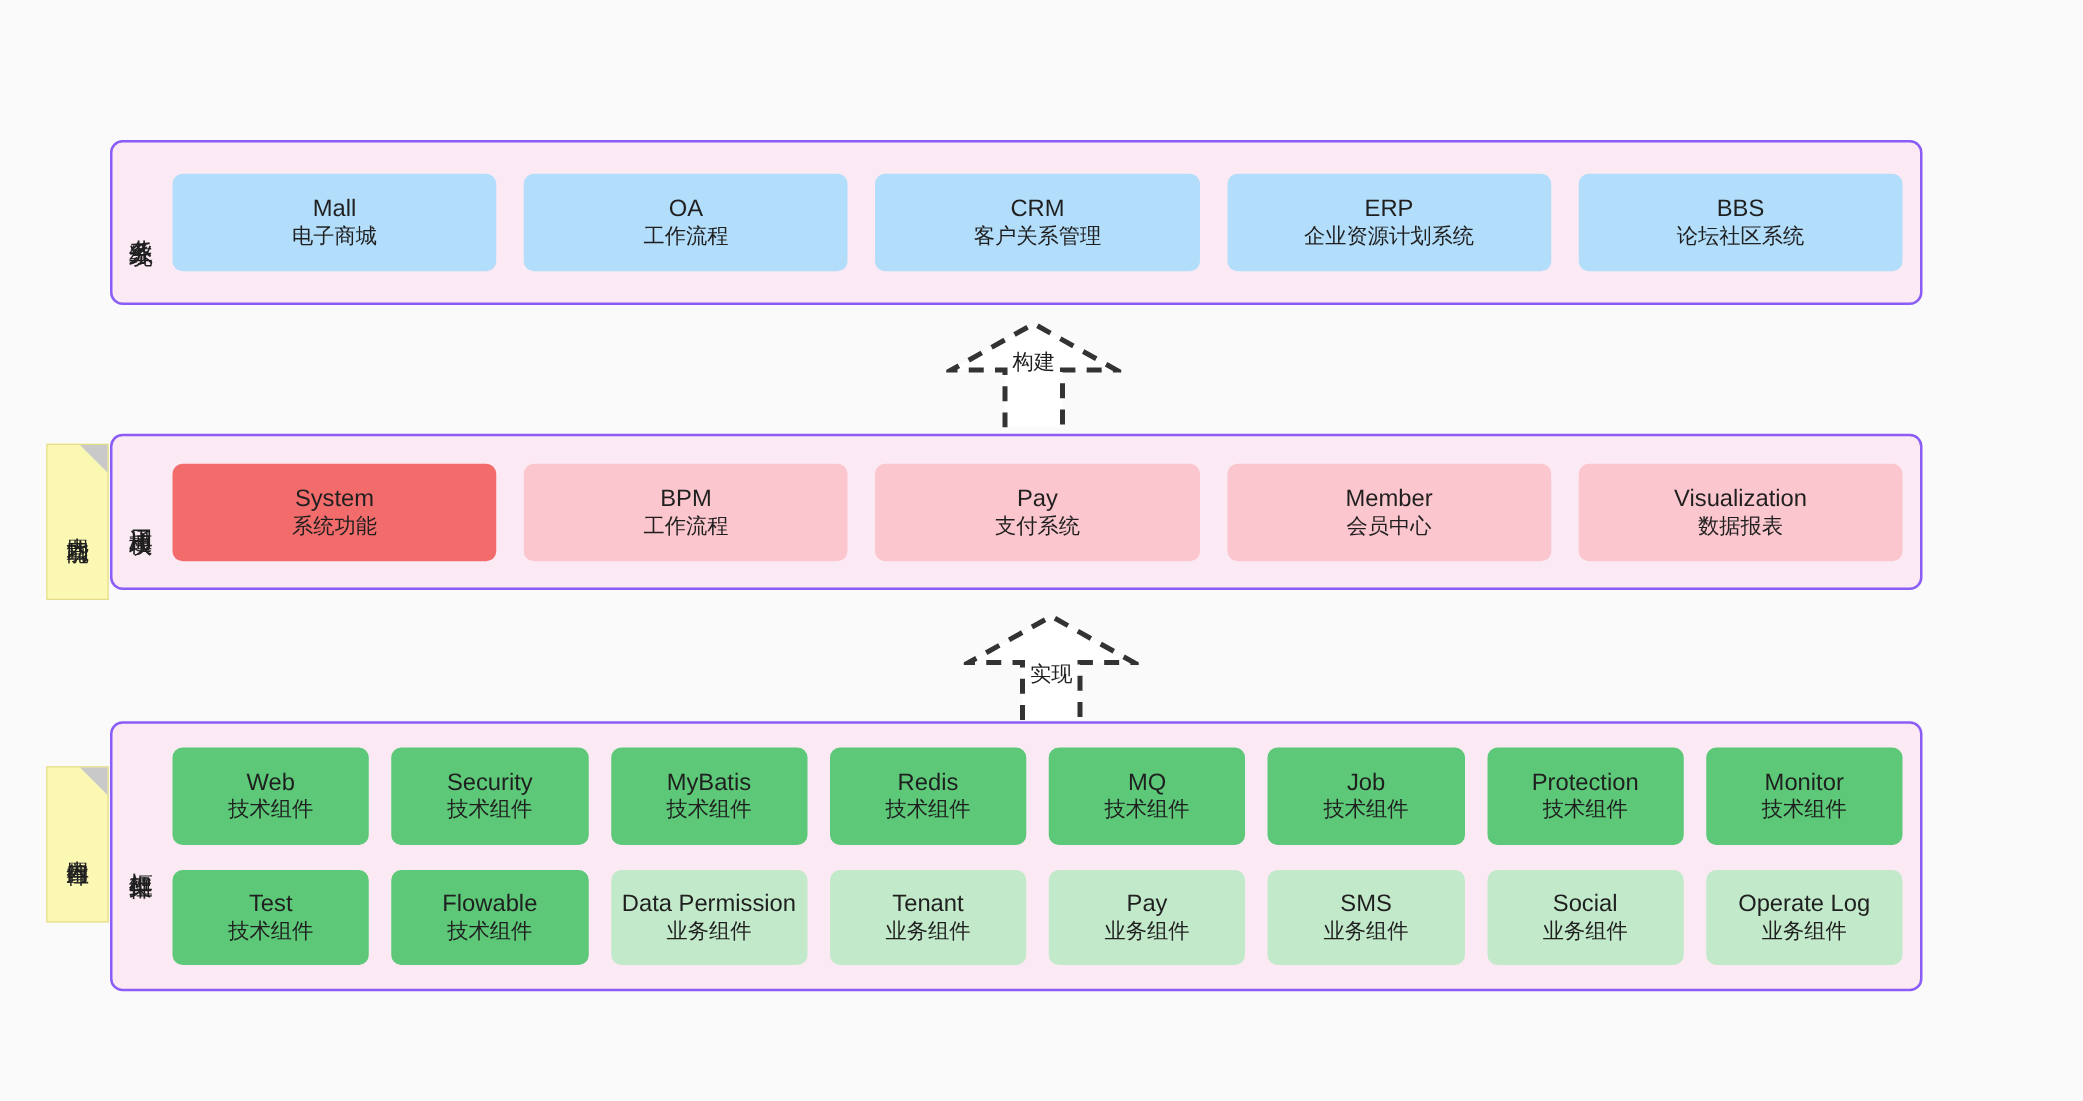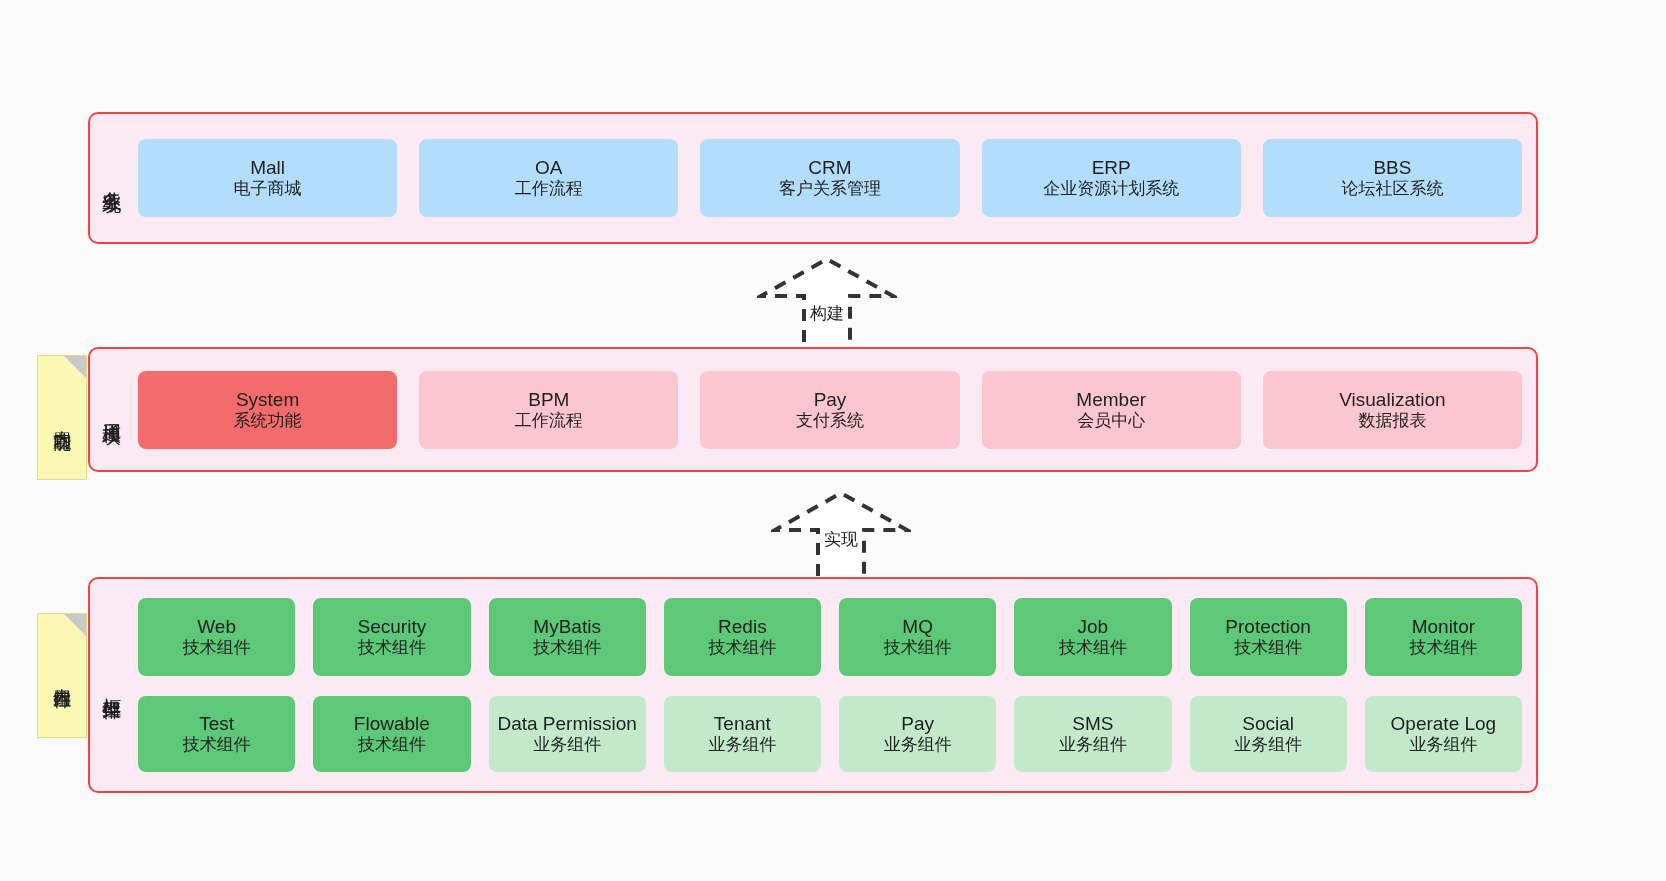--- a/index.html
+++ b/index.html
@@ -12,21 +12,21 @@
     height: 881px;
     position: relative;
     font-family: "Liberation Sans", "DejaVu Sans", sans-serif;
     overflow: hidden;
   }
 
   
   .panel {
     position: absolute;
     background: #fbeaf4;
-    border: 2px solid #ef4444;
+    border: 2px solid #8b5cf6;
     border-radius: 10px;
     box-sizing: border-box;
     display: flex;
     align-items: stretch;
   }
   .panel-title {
     width: 36px;
     flex: 0 0 36px;
     display: flex;
     align-items: center;
@@ -144,21 +144,21 @@
         <span class="cn">论坛社区系统</span>
       </div>
     </div>
   </div>
 </div>
 
 <div class="arrow-wrap" style="left:757px; top:256px; width:140px; height:86px;">
   <svg width="140" height="86" viewBox="0 0 140 86" aria-hidden="true">
     <path d="M47 86 L47 40 L4 40 L70 3 L136 40 L93 40 L93 86" fill="#ffffff" stroke="#333333" stroke-width="4" stroke-dasharray="12,9" stroke-linejoin="miter"></path>
   </svg>
-  <div class="arrow-label" style="top:46px;">构建</div>
+  <div class="arrow-label" style="top:22px;">构建</div>
 </div>
 
 <div class="note" style="left:37px; top:355px; width:50px; height:125px;">
   <span class="fold"></span>
   <span>内置功能</span>
 </div>
 
 <div class="panel" id="panel-module" style="left:88px; top:347px; width:1450px; height:125px;">
   <div class="panel-title">通用模块</div>
   <div class="panel-body">

